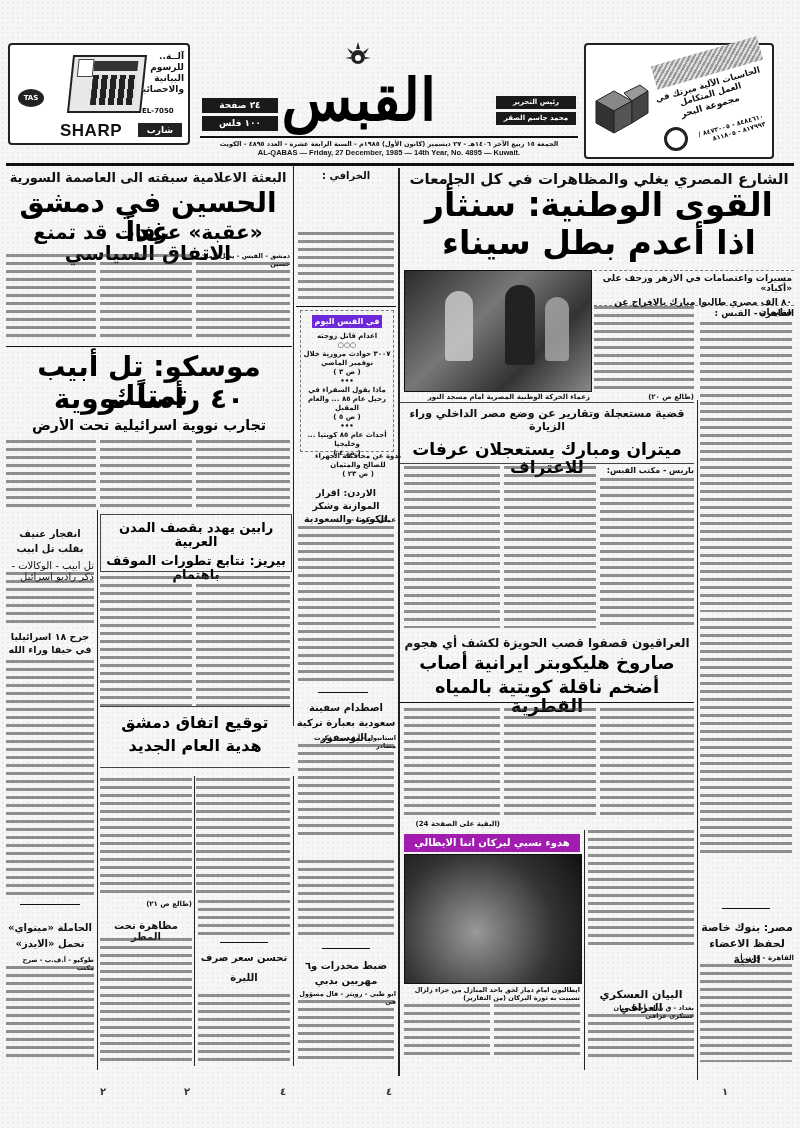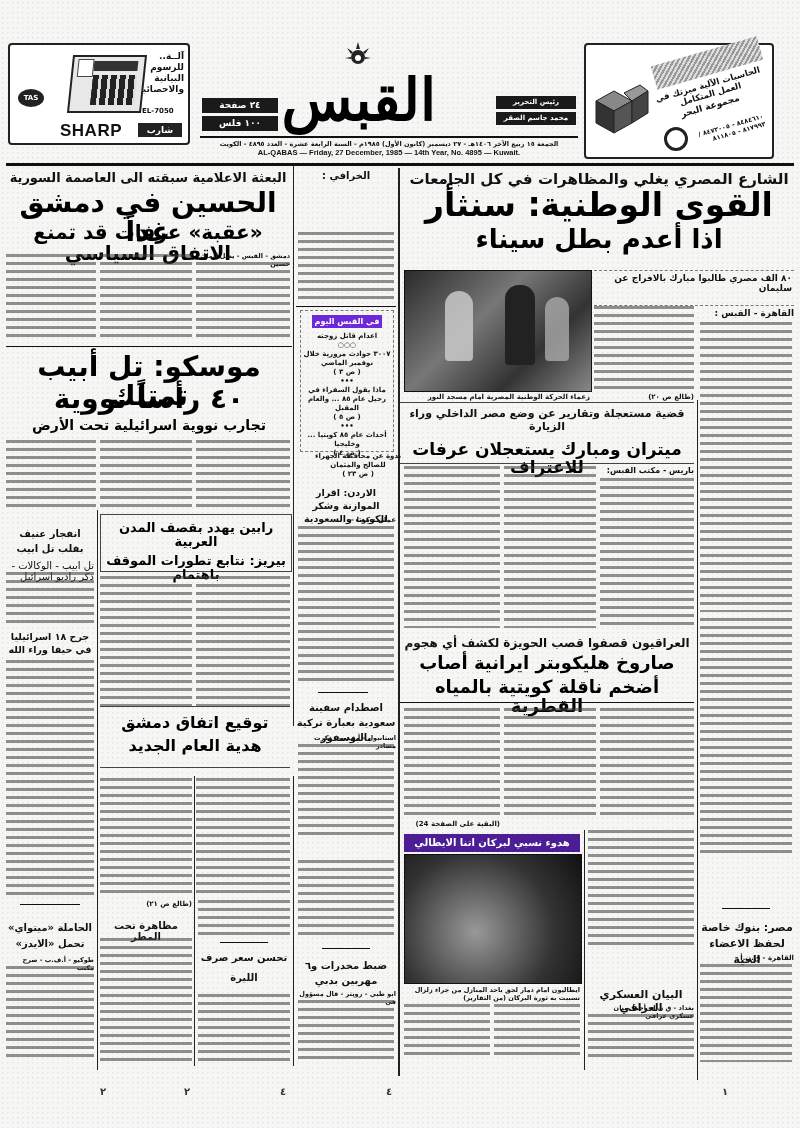--- a/index.html
+++ b/index.html
@@ -82,30 +82,31 @@
     <div style="position:absolute;left:64px;top:34px;width:118px;font-size:8.5px;font-weight:bold;transform:rotate(-16deg);text-align:center;">الحاسبات الآلية ميزتك في العمل المتكامل</div>
     <div style="position:absolute;left:74px;top:56px;width:100px;font-size:9px;font-weight:bold;transform:rotate(-16deg);text-align:center;">مجموعة البحر</div>
     <div style="position:absolute;left:78px;top:82px;width:18px;height:18px;border:3px solid #222;border-radius:50%;"></div>
     <div style="position:absolute;left:100px;top:78px;width:80px;font-size:6.5px;font-weight:bold;transform:rotate(-16deg);">٨٤٨٤٦١٠ - ٨٤٧٢٠٠٥ / ٨١٧٩٩٣ - ٨١١٨٠٥</div>
   </div>
 
   <div class="rule" style="left:6px;top:163px;width:788px;height:3px;"></div>
 
   <div class="h-kicker" style="position:absolute;left:404px;top:170px;width:390px;font-size:15px;">الشارع المصري يغلي والمظاهرات في كل الجامعات</div>
   <div class="h-main" style="position:absolute;left:404px;top:188px;width:390px;font-size:33px;">القوى الوطنية: سنثأر</div>
-  <div class="h-main" style="position:absolute;left:404px;top:226px;width:390px;font-size:26px;">اذا أعدم بطل سيناء</div>
+  <div class="h-main" style="position:absolute;left:404px;top:226px;width:390px;font-size:33px;">اذا أعدم بطل سيناء</div>
 
   <div class="photo" style="left:404px;top:270px;width:186px;height:120px;">
     <div style="position:absolute;left:40px;top:20px;width:28px;height:70px;background:#cfcfcf;border-radius:14px 14px 4px 4px;opacity:.8;"></div>
     <div style="position:absolute;left:100px;top:14px;width:30px;height:80px;background:#222;border-radius:14px 14px 4px 4px;"></div>
     <div style="position:absolute;left:140px;top:26px;width:24px;height:64px;background:#aaa;border-radius:12px 12px 4px 4px;opacity:.8;"></div>
   </div>
   <div class="caption" style="position:absolute;left:404px;top:393px;width:186px;">زعماء الحركة الوطنية المصرية امام مسجد النور</div>
 
   <div class="dotted" style="position:absolute;left:594px;top:270px;width:200px;height:34px;border-left:none;border-right:none;">
+    <div style="font-size:9px;font-weight:bold;padding:2px 2px;">مسيرات واعتصامات في الازهر وزحف على «أكياد»</div>
     <div style="font-size:9px;font-weight:bold;padding:2px 2px;">٨٠ الف مصري طالبوا مبارك بالافراج عن سليمان</div>
   </div>
 
   <div style="position:absolute;left:700px;top:308px;width:94px;font-size:9px;font-weight:bold;">القاهرة - القبس :</div>
   <div class="bodytext" style="position:absolute;left:700px;top:322px;width:92px;height:290px;"></div>
   <div class="bodytext" style="position:absolute;left:594px;top:306px;width:100px;height:84px;"></div>
   <div style="position:absolute;left:594px;top:393px;width:100px;font-size:7px;font-weight:bold;">(طالع ص ٢٠)</div>
 
   <div class="vrule" style="left:697px;top:400px;height:680px;"></div>
 
@@ -120,21 +121,21 @@
 
   <div class="h-kicker" style="position:absolute;left:400px;top:636px;width:294px;font-size:12px;">العراقيون قصفوا قصب الحويزة لكشف أي هجوم</div>
   <div class="h-main" style="position:absolute;left:400px;top:654px;width:294px;font-size:18px;">صاروخ هليكوبتر ايرانية أصاب</div>
   <div class="h-main" style="position:absolute;left:400px;top:678px;width:294px;font-size:18px;">أضخم ناقلة كويتية بالمياه القطرية</div>
   <div class="rule" style="left:400px;top:702px;width:294px;height:1px;"></div>
   <div class="bodytext" style="position:absolute;left:600px;top:708px;width:94px;height:110px;"></div>
   <div class="bodytext" style="position:absolute;left:504px;top:708px;width:92px;height:110px;"></div>
   <div class="bodytext" style="position:absolute;left:404px;top:708px;width:96px;height:110px;"></div>
   <div style="position:absolute;left:404px;top:820px;width:96px;font-size:7px;font-weight:bold;">(البقية على الصفحة 24)</div>
 
-  <div style="position:absolute;left:404px;top:834px;width:176px;height:18px;background:#4c1d95;color:#fff;font-size:10px;font-weight:bold;text-align:center;line-height:18px;">هدوء نسبي لبركان اتنا الايطالي</div>
+  <div style="position:absolute;left:404px;top:834px;width:176px;height:18px;background:#a21caf;color:#fff;font-size:10px;font-weight:bold;text-align:center;line-height:18px;">هدوء نسبي لبركان اتنا الايطالي</div>
   <div class="photo" style="left:404px;top:854px;width:176px;height:128px;background:radial-gradient(circle at 40% 60%,#999,#333 60%,#111);"></div>
   <div class="caption" style="position:absolute;left:404px;top:986px;width:176px;font-size:6.5px;">ايطاليون امام دمار لحق باحد المنازل من جراء زلزال تسببت به ثورة البركان (من التقارير)</div>
   <div class="bodytext" style="position:absolute;left:494px;top:1004px;width:86px;height:56px;"></div>
   <div class="bodytext" style="position:absolute;left:404px;top:1004px;width:86px;height:56px;"></div>
 
   <div class="vrule" style="left:584px;top:830px;height:240px;"></div>
 
   <div class="bodytext" style="position:absolute;left:588px;top:830px;width:106px;height:120px;"></div>
   <div class="sub" style="position:absolute;left:588px;top:988px;width:106px;font-size:11px;">البيان العسكري العراقي</div>
   <div style="position:absolute;left:588px;top:1004px;width:106px;font-size:6.5px;font-weight:bold;">بغداد - ق ن ا - أجمل بيان عسكري عراقي</div>

